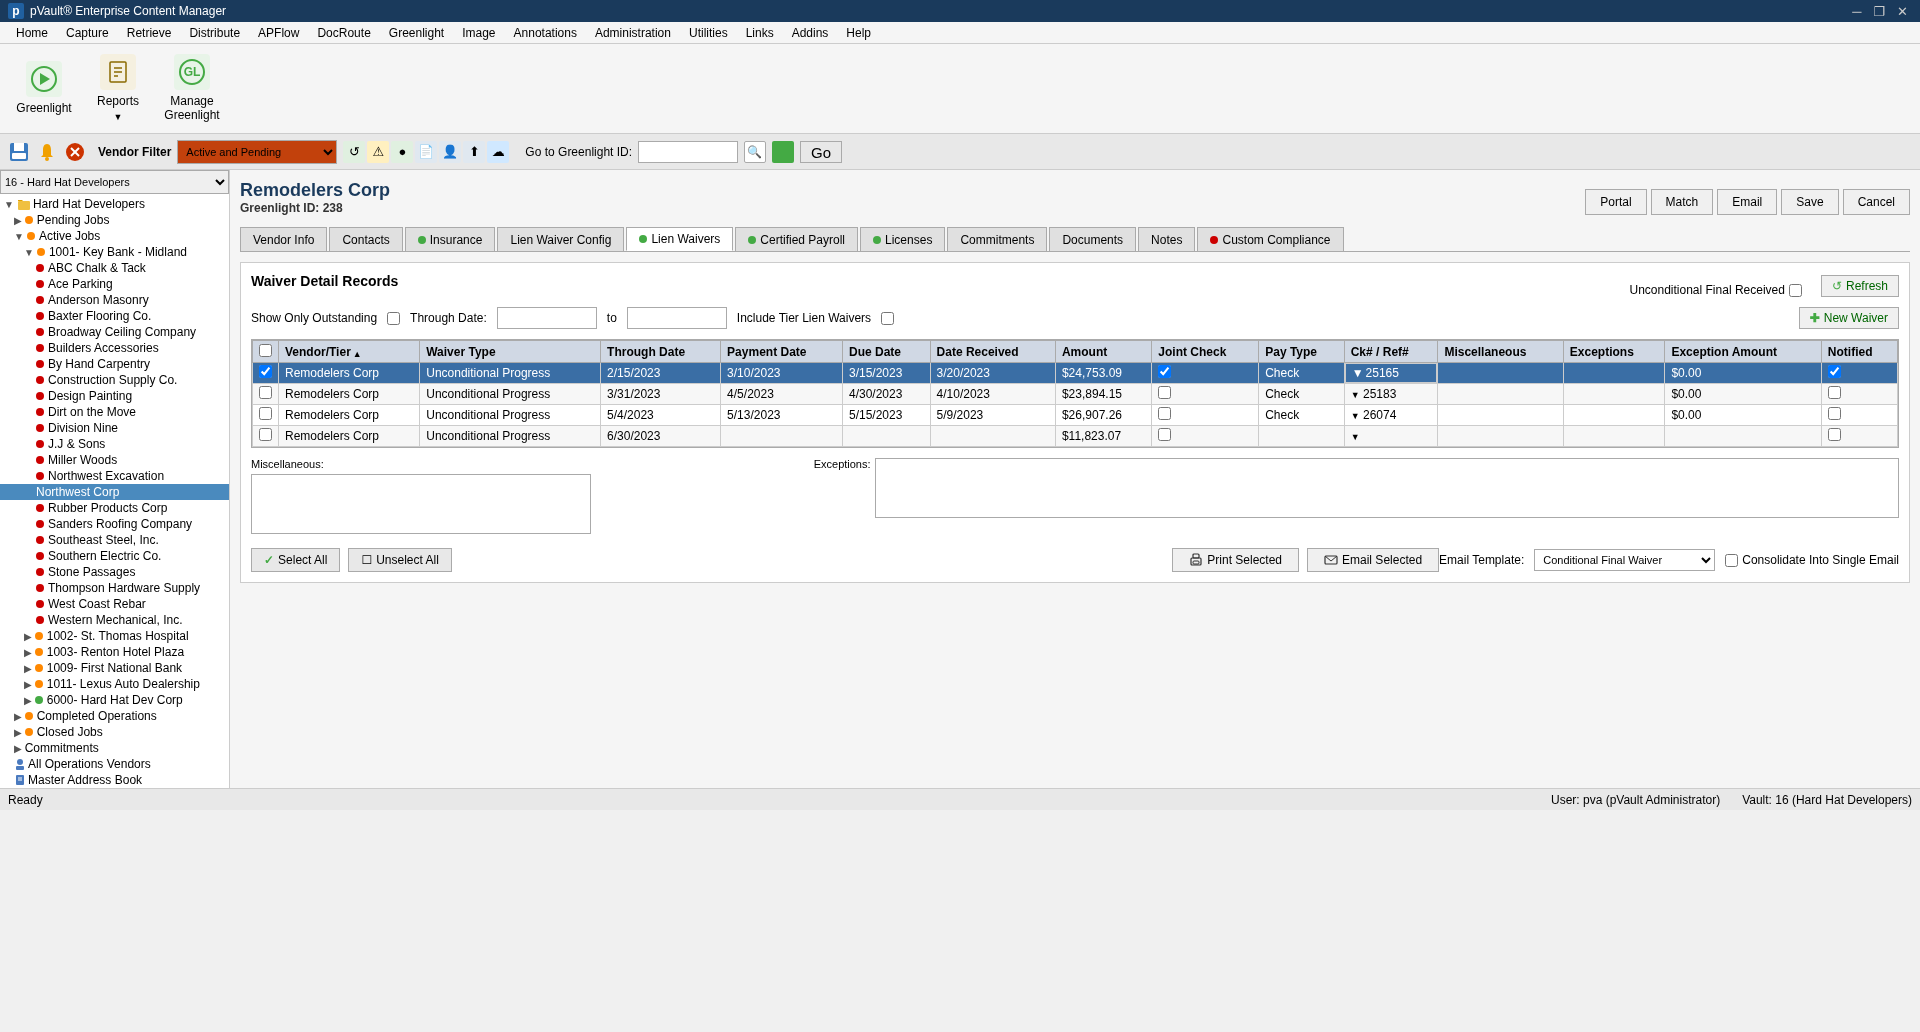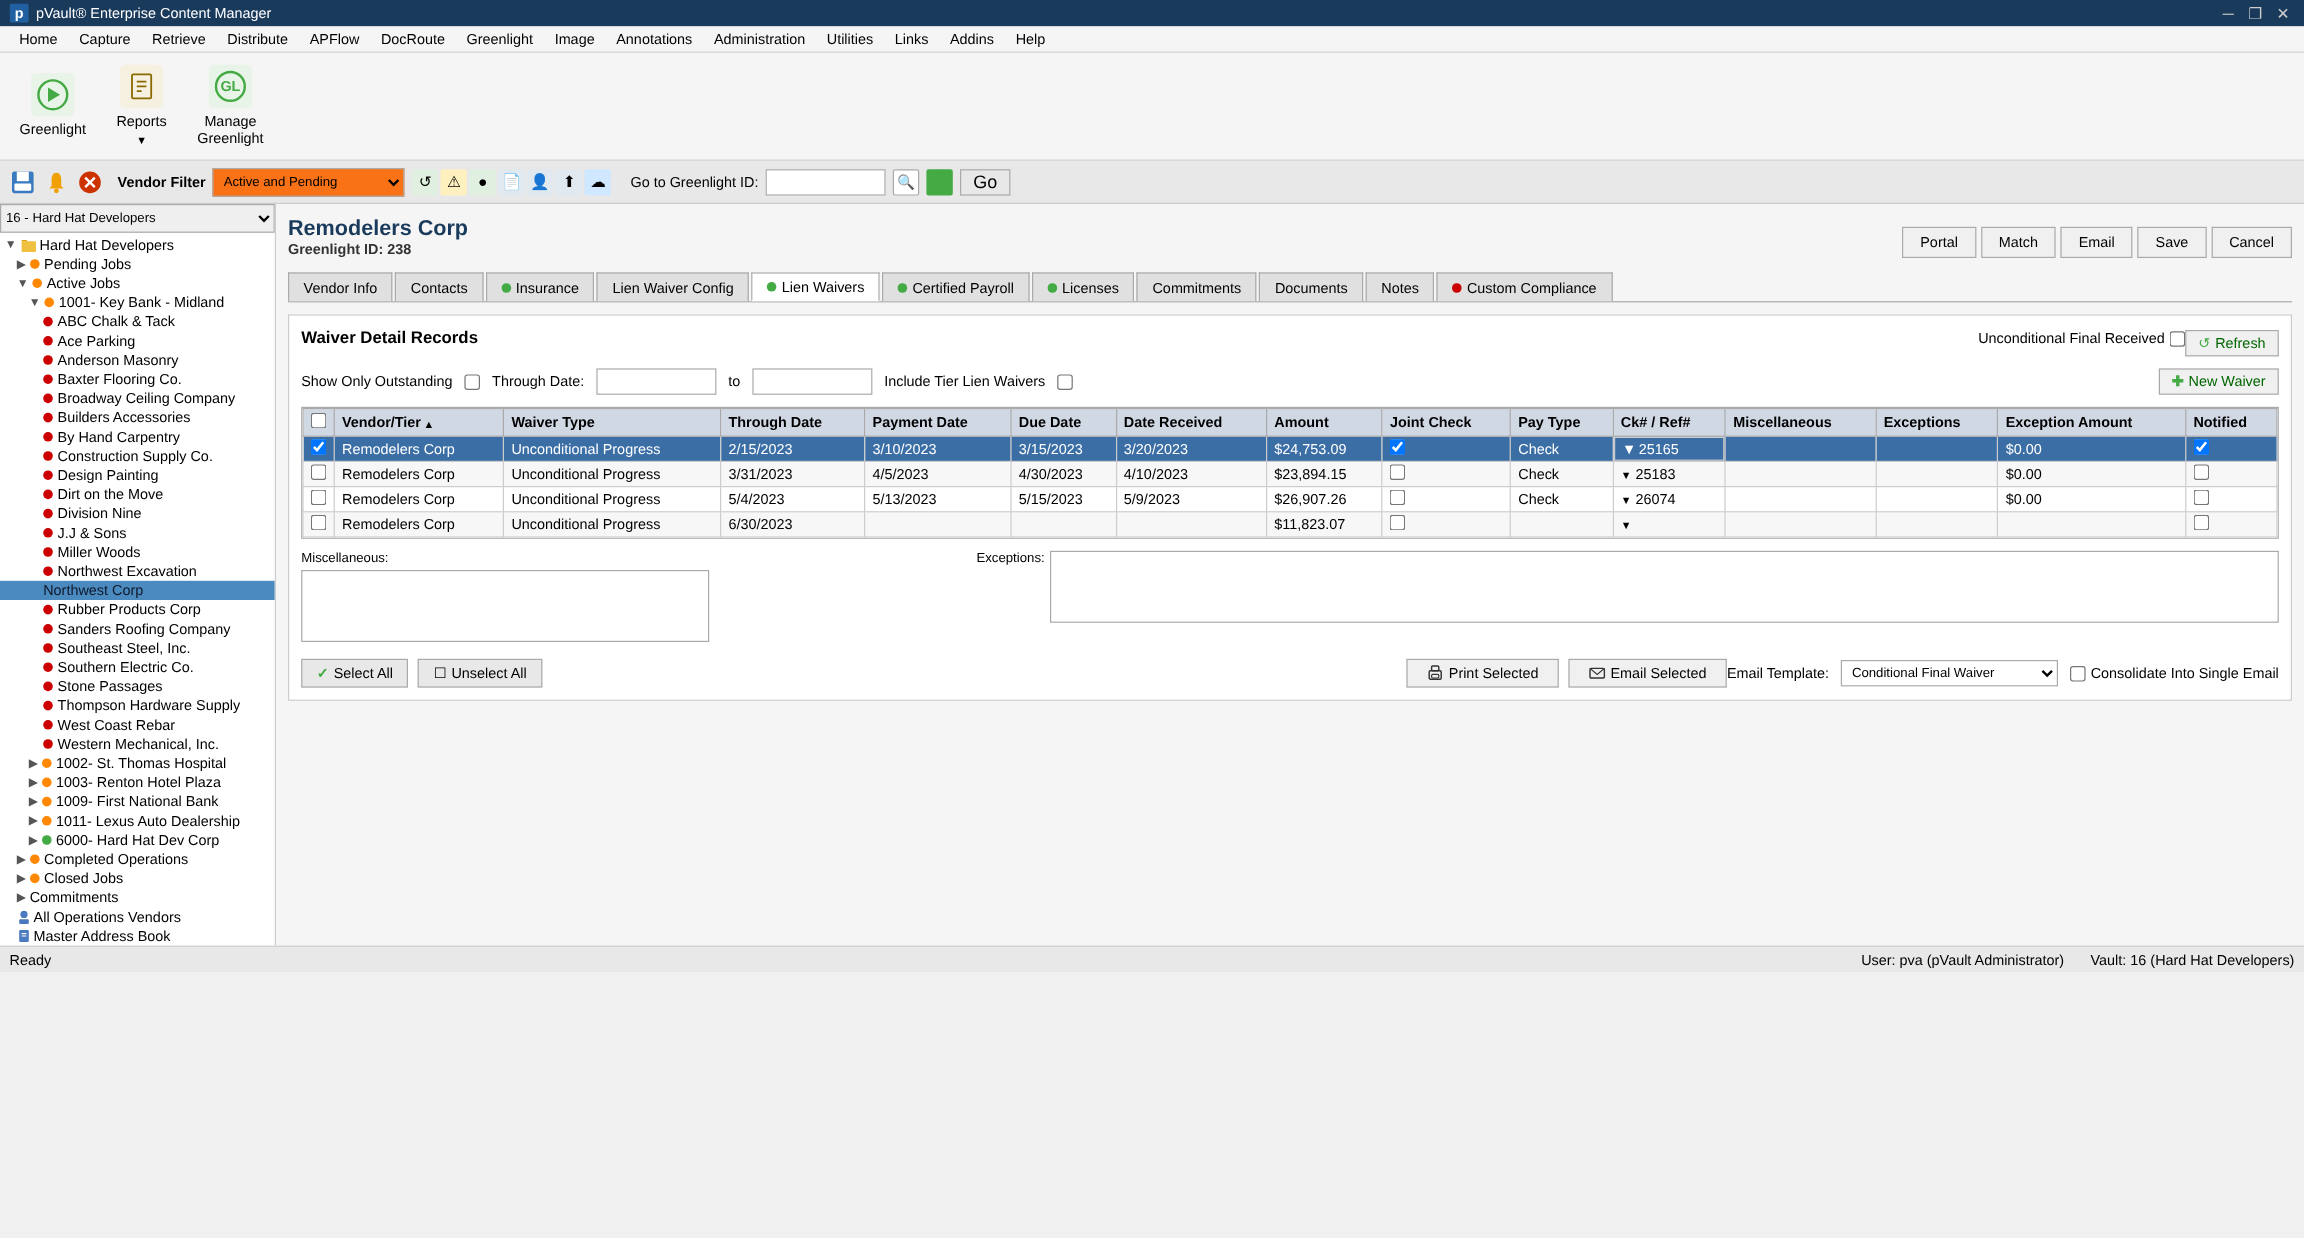--- a/index.html
+++ b/index.html
@@ -15,33 +15,33 @@
     #menubar { background: #f5f5f5; border-bottom: 1px solid #ccc; height: 22px; display: flex; align-items: center; padding: 0 8px; gap: 2px; }
     #menubar span { padding: 2px 8px; cursor: pointer; font-size: 12px; }
     
     
     #toolbar { background: #f5f5f5; border-bottom: 1px solid #ccc; height: 90px; display: flex; align-items: flex-start; padding: 4px 8px; gap: 2px; }
     .toolbar-btn { display: flex; flex-direction: column; align-items: center; justify-content: center; width: 72px; height: 80px; cursor: pointer; border: 1px solid transparent; padding: 4px; gap: 4px; font-size: 11px; text-align: center; }
     .toolbar-icon { width: 36px; height: 36px; border-radius: 4px; display: flex; align-items: center; justify-content: center; }
     
     
     #subtoolbar { background: #e8e8e8; border-bottom: 1px solid #ccc; height: 36px; display: flex; align-items: center; padding: 0 8px; gap: 6px; }
-    .subtoolbar-select { height: 24px; font-size: 11px; border: 1px solid #aaa; background: #f97316; padding: 0 4px; min-width: 160px; }
+    .subtoolbar-select { height: 24px; font-size: 11px; border: 1px solid #aaa; background: #c2410c; padding: 0 4px; min-width: 160px; }
     .go-input { height: 22px; width: 100px; border: 1px solid #aaa; padding: 0 4px; }
     .go-btn { background: #e8e8e8; border: 1px solid #aaa; padding: 2px 10px; cursor: pointer; font-size: 15px; height: 22px; }
     .icon-row { display: flex; gap: 2px; }
     .small-icon { width: 22px; height: 22px; border-radius: 2px; display: flex; align-items: center; justify-content: center; cursor: pointer; font-size: 13px; }
     
     
     #main { display: flex; flex: 1; overflow: hidden; }
     
     
     #sidebar { width: 230px; min-width: 230px; background: white; border-right: 1px solid #ccc; overflow-y: auto; font-size: 11px; }
     .tree-item { padding: 1px 4px; cursor: pointer; white-space: nowrap; display: flex; align-items: center; gap: 2px; }
-    .tree-item.selected { background: #4a8abe; color: #0f172a; }
+    .tree-item.selected { background: #4a8abe; color: #ffffff; }
     .tree-indent-1 { padding-left: 14px; }
     .tree-indent-2 { padding-left: 24px; }
     .tree-indent-3 { padding-left: 36px; }
     .dot { width: 8px; height: 8px; border-radius: 50%; display: inline-block; margin-right: 2px; flex-shrink: 0; }
     .dot-red { background: #cc0000; }
     .dot-orange { background: #ff8800; }
     .dot-green { background: #44aa44; }
     .expand-icon { font-size: 10px; color: #555; margin-right: 1px; cursor: pointer; }
     
     
@@ -442,21 +442,21 @@
       <div class="tab">
         <span class="tab-dot" style="background:#cc0000;"></span>
         <span>Custom Compliance</span>
       </div>
     </div>
 
     <div class="waiver-panel">
 
       <div class="panel-top-row">
         <span class="panel-title">Waiver Detail Records</span>
-        <div style="display:flex;align-items:flex-start;gap:0;">
+        <div style="display:flex;align-items:flex-end;gap:19px;">
           <div class="unconditional-row">
             <span>Unconditional Final Received</span>
             <input type="checkbox" style="">
           </div>
           <button class="refresh-btn">
             <span style="color:#44aa44;">↺</span>
             <span>Refresh</span>
           </button>
         </div>
       </div>

